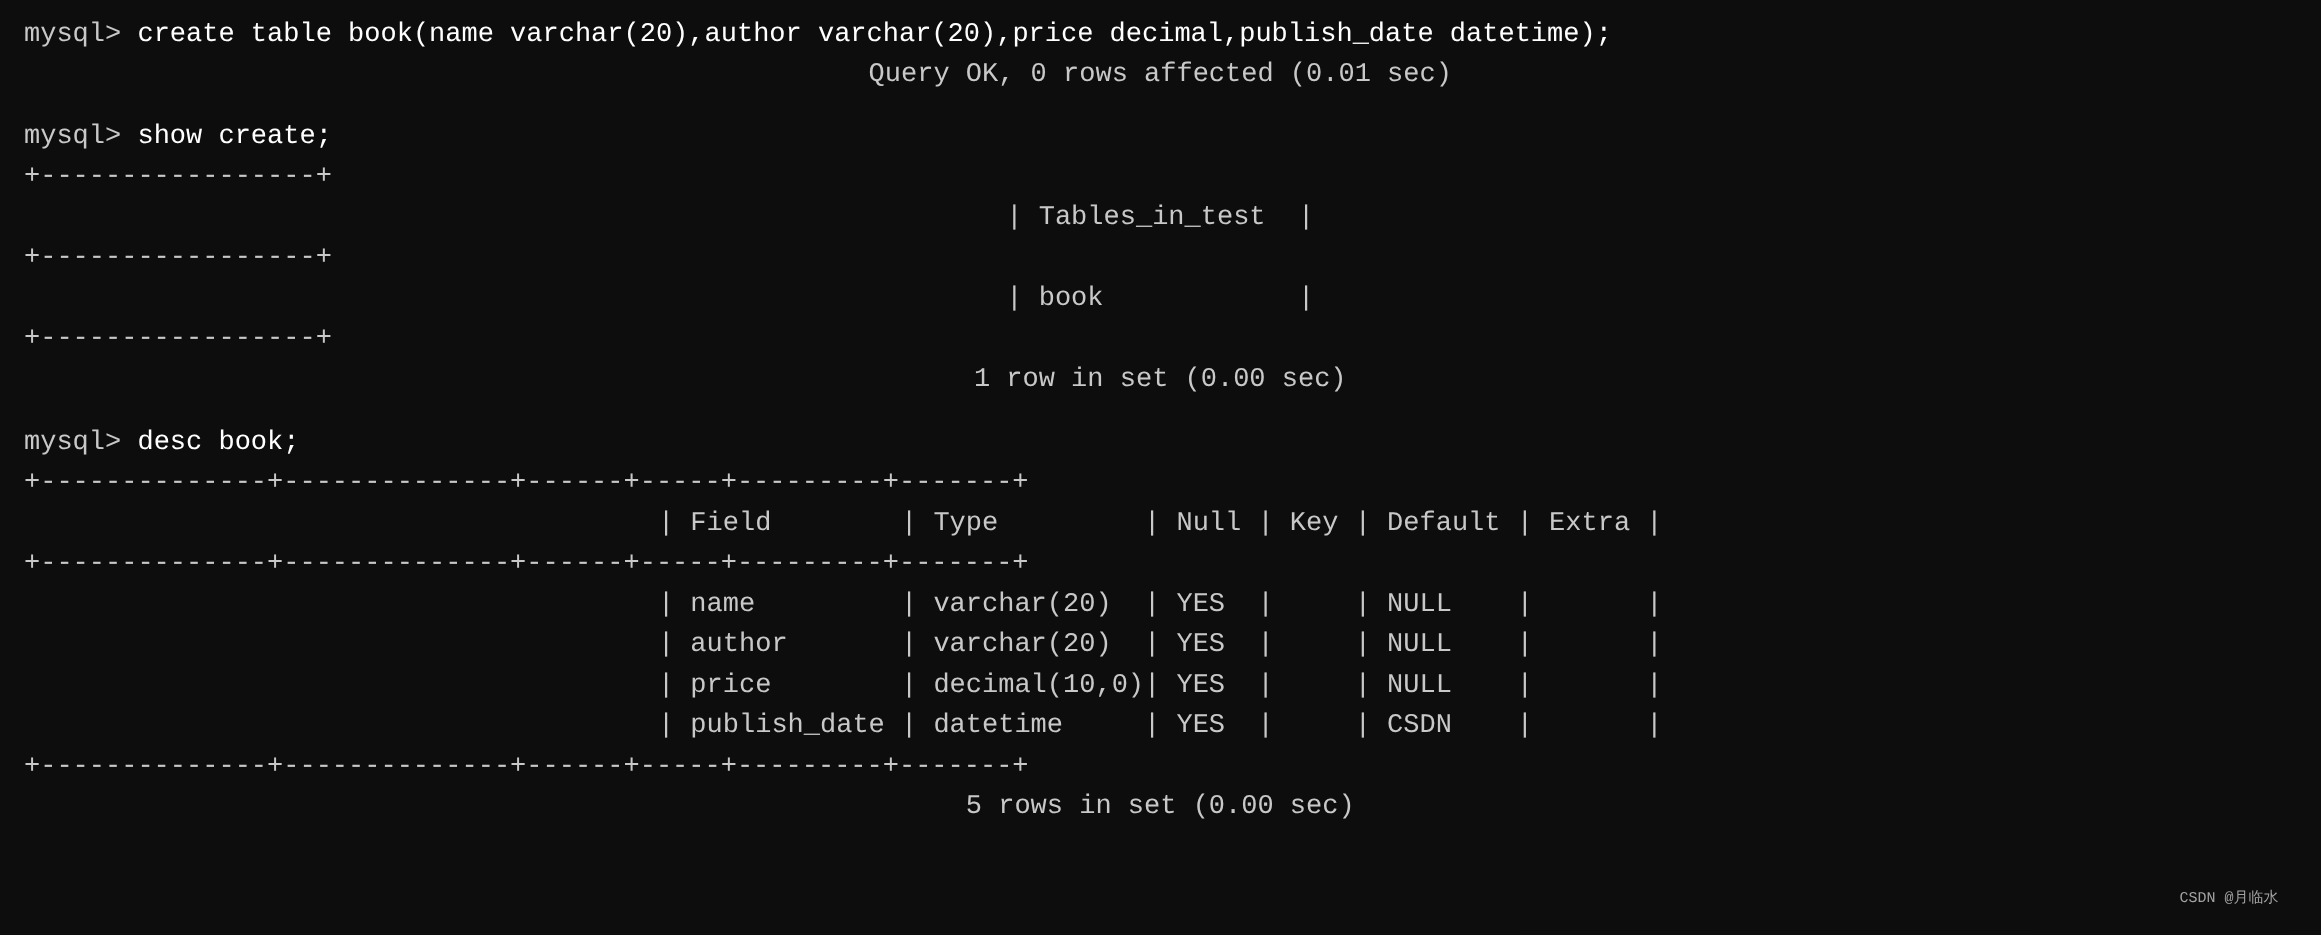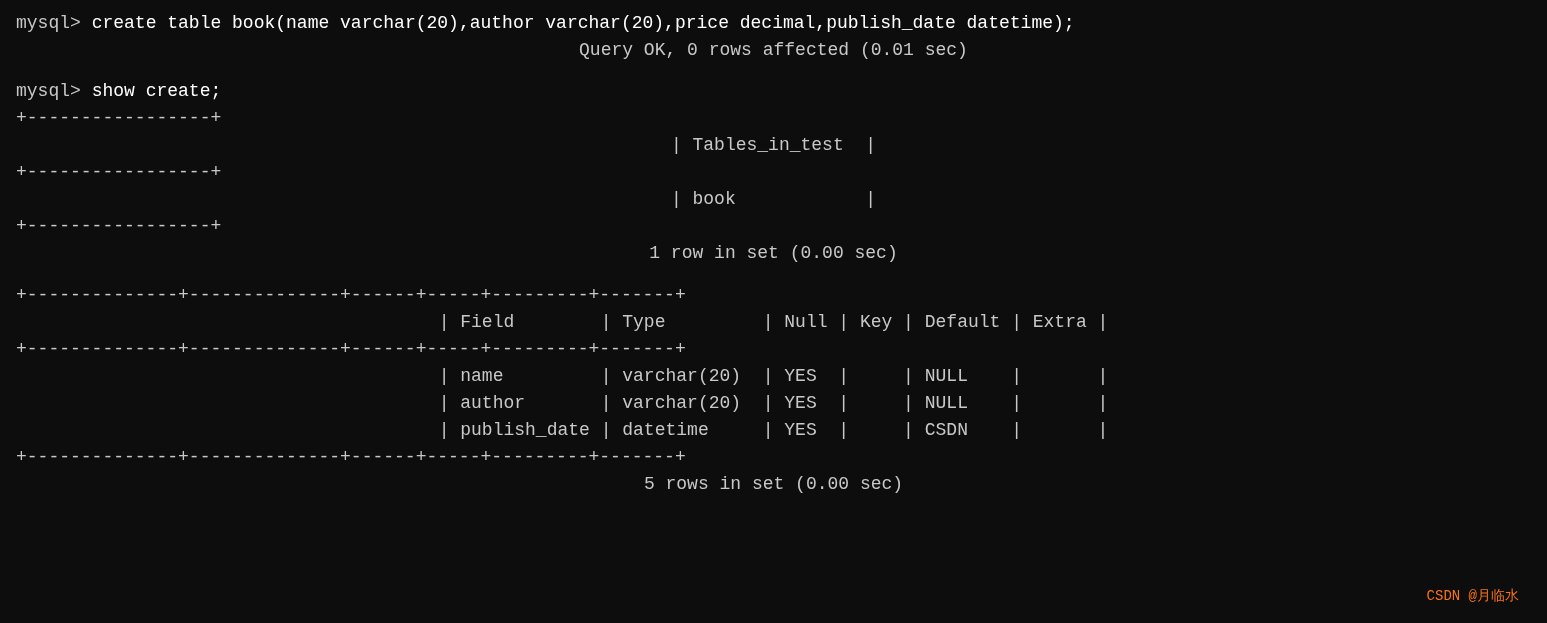--- a/index.html
+++ b/index.html
@@ -44,22 +44,22 @@
     }
 
     .table-border {
       color: #c8c8c8;
     }
 
     .watermark {
       position: absolute;
       bottom: 8px;
       right: 12px;
-      color: #f97316;
-      font-size: 14px;
+      color: #a3a3a3;
+      font-size: 10px;
     }
 
     .spacer {
       height: 0.8em;
     }
   </style>
 </head>
 <body>
 
 <div class="terminal">
@@ -68,23 +68,25 @@
       <div class="line result">Query OK, 0 rows affected (0.01 sec)</div>
       <div class="spacer"></div>
       <div class="line"><span class="prompt">mysql&gt; </span><span class="cmd">show create;</span></div>
       <div class="line table-border">+-----------------+</div>
       <div class="line result">| Tables_in_test  |</div>
       <div class="line table-border">+-----------------+</div>
       <div class="line result">| book            |</div>
       <div class="line table-border">+-----------------+</div>
       <div class="line result">1 row in set (0.00 sec)</div>
       <div class="spacer"></div>
+      <div class="line"><span class="prompt">mysql&gt; </span><span class="cmd">desc book;</span></div>
       <div class="line table-border">+--------------+--------------+------+-----+---------+-------+</div>
       <div class="line result">| Field        | Type         | Null | Key | Default | Extra |</div>
       <div class="line table-border">+--------------+--------------+------+-----+---------+-------+</div>
       <div class="line result">| name         | varchar(20)  | YES  |     | NULL    |       |</div>
       <div class="line result">| author       | varchar(20)  | YES  |     | NULL    |       |</div>
+      <div class="line result">| price        | decimal(10,0)| YES  |     | NULL    |       |</div>
       <div class="line result">| publish_date | datetime     | YES  |     | CSDN    |       |</div>
       <div class="line table-border">+--------------+--------------+------+-----+---------+-------+</div>
       <div class="line result">5 rows in set (0.00 sec)</div>
     </div>
   <div class="watermark">CSDN @月临水</div>
 </div>
 
 </body></html>

